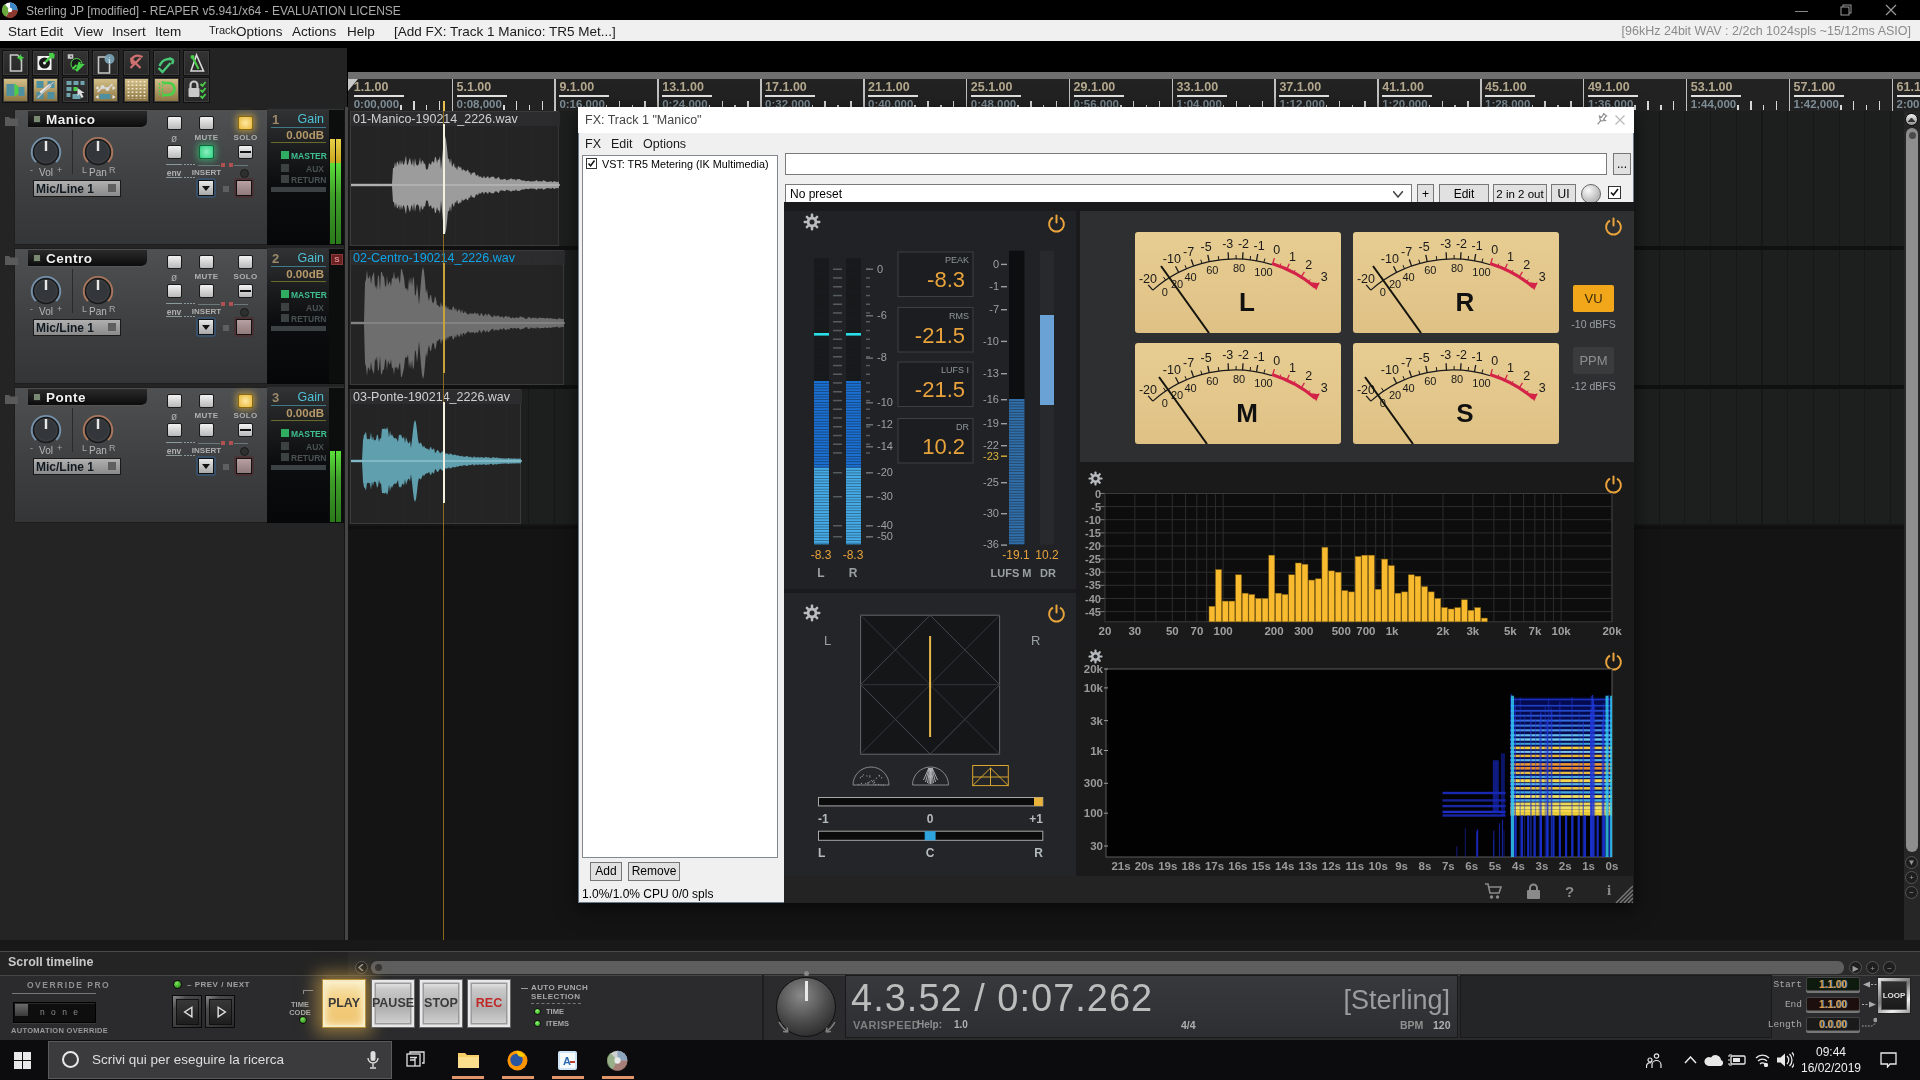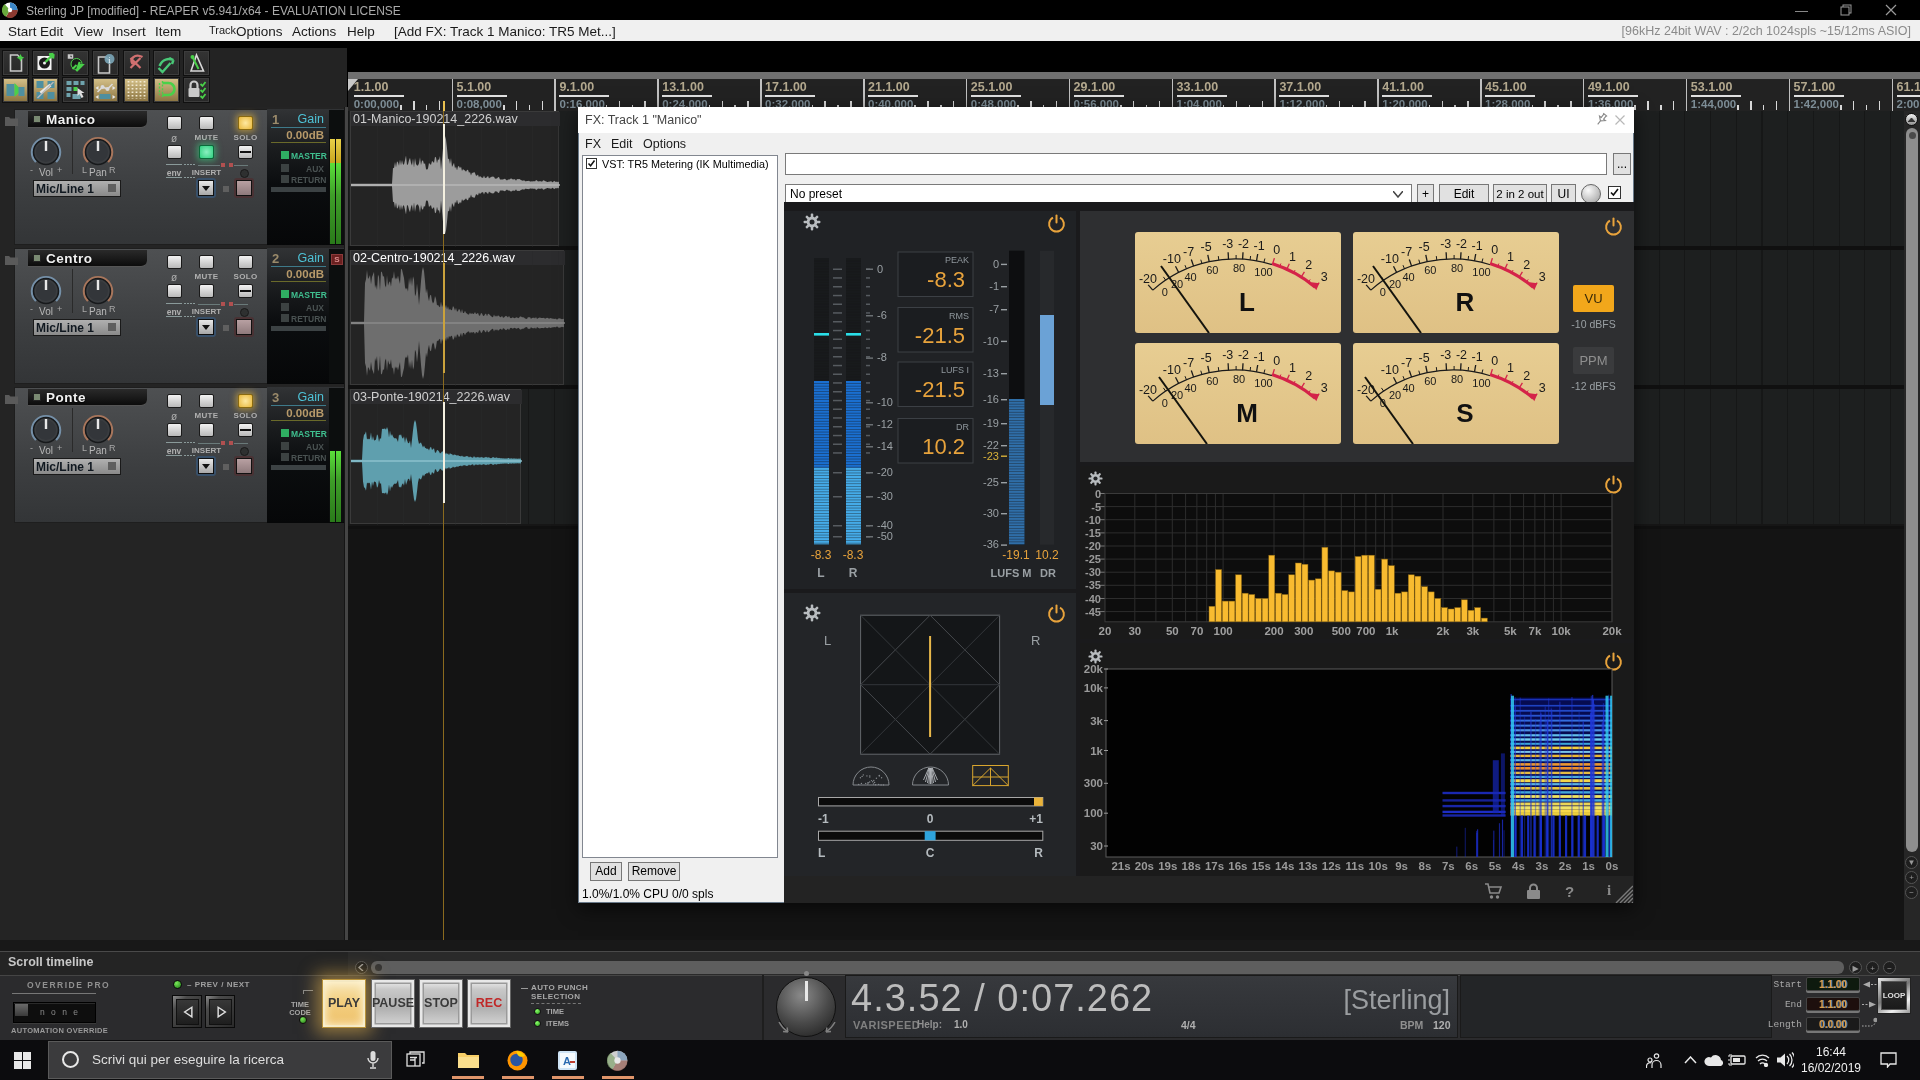--- a/index.html
+++ b/index.html
@@ -347,21 +347,21 @@
 <div class="ab" style="left:350px;top:250px;width:214px;height:135px;background:#242424;border:1px solid #3a3a3a">
     <div class="ab" style="left:0;top:0;width:214px;height:14px;background:#2c2c2e"></div>
     <div class="ab" style="left:25.9px;top:0;width:1px;height:135px;background:#282828;opacity:.35"></div>
     <div class="ab" style="left:51.8px;top:0;width:1px;height:135px;background:#282828;opacity:.35"></div>
     <div class="ab" style="left:77.7px;top:0;width:1px;height:135px;background:#282828;opacity:.35"></div>
     <div class="ab" style="left:103.6px;top:0;width:1px;height:135px;background:#282828;opacity:.35"></div>
     <div class="ab" style="left:129.5px;top:0;width:1px;height:135px;background:#282828;opacity:.35"></div>
     <div class="ab" style="left:155.4px;top:0;width:1px;height:135px;background:#282828;opacity:.35"></div>
     <div class="ab" style="left:181.3px;top:0;width:1px;height:135px;background:#282828;opacity:.35"></div>
     <div class="ab" style="left:207.2px;top:0;width:1px;height:135px;background:#282828;opacity:.35"></div>
-    <div class="txt" style="left:2px;top:0px;font-size:12.5px;color:#ffffff">02-Centro-190214_2226.wav</div>
+    <div class="txt" style="left:2px;top:0px;font-size:12.5px;color:#0ea5e9">02-Centro-190214_2226.wav</div>
     <svg class="ab" style="left:0;top:13px" width="214" height="120">
       <polygon points="0,57.8 1,57.8 2,57.8 3,57.8 4,57.8 5,57.8 6,57.8 7,57.8 8,57.8 9,57.8 10,57.8 11,57.8 12,57.8 13,57.8 14,18.9 15,15.2 16,6.0 17,15.0 18,13.4 19,11.1 20,20.3 21,12.9 22,10.6 23,7.7 24,24.1 25,20.6 26,26.0 27,10.6 28,12.9 29,26.7 30,7.5 31,8.2 32,12.8 33,12.0 34,21.2 35,23.6 36,10.9 37,21.7 38,18.4 39,17.3 40,22.7 41,13.2 42,14.7 43,7.0 44,15.7 45,13.2 46,15.6 47,11.6 48,15.9 49,20.0 50,4.7 51,5.6 52,10.0 53,14.1 54,23.3 55,25.4 56,23.7 57,27.7 58,13.7 59,21.1 60,12.7 61,22.3 62,12.2 63,15.6 64,32.2 65,29.7 66,19.5 67,28.4 68,41.1 69,29.6 70,16.9 71,6.9 72,3.0 73,6.9 74,16.9 75,29.6 76,24.6 77,32.7 78,37.3 79,31.6 80,30.8 81,37.1 82,39.6 83,37.7 84,32.1 85,34.8 86,41.4 87,40.8 88,42.5 89,43.3 90,37.6 91,43.2 92,40.6 93,41.9 94,44.3 95,40.7 96,45.4 97,42.2 98,46.2 99,44.5 100,46.2 101,46.1 102,42.1 103,43.5 104,46.7 105,43.7 106,47.8 107,47.0 108,44.8 109,46.2 110,49.2 111,44.9 112,49.1 113,49.0 114,46.7 115,49.1 116,49.4 117,50.6 118,50.6 119,48.6 120,50.3 121,48.9 122,50.0 123,49.8 124,47.9 125,50.0 126,49.8 127,48.8 128,51.5 129,51.7 130,49.1 131,49.5 132,51.7 133,52.0 134,50.2 135,49.6 136,52.3 137,49.8 138,50.1 139,51.2 140,51.9 141,53.0 142,53.2 143,50.4 144,52.7 145,51.4 146,52.8 147,51.2 148,52.0 149,52.9 150,53.3 151,51.8 152,53.7 153,53.4 154,52.5 155,51.7 156,52.5 157,53.4 158,51.8 159,53.7 160,54.3 161,53.7 162,53.3 163,54.3 164,54.0 165,53.6 166,53.2 167,54.3 168,53.8 169,52.5 170,52.4 171,53.2 172,53.2 173,53.5 174,54.6 175,54.8 176,54.9 177,52.9 178,53.4 179,52.9 180,55.0 181,53.7 182,54.1 183,53.6 184,54.5 185,53.1 186,55.1 187,54.2 188,53.8 189,53.5 190,53.9 191,54.0 192,53.9 193,53.7 194,54.8 195,54.2 196,53.8 197,53.9 198,54.8 199,54.2 200,54.1 201,54.7 202,54.6 203,55.1 204,54.8 205,54.7 206,55.7 207,54.8 208,54.2 209,54.4 210,54.7 211,55.3 212,54.8 213,55.1 213,62.9 212,63.2 211,62.7 210,63.3 209,63.6 208,63.8 207,63.2 206,62.3 205,63.3 204,63.2 203,62.9 202,63.4 201,63.3 200,63.9 199,63.8 198,63.2 197,64.1 196,64.2 195,63.8 194,63.2 193,64.3 192,64.1 191,64.0 190,64.1 189,64.5 188,64.2 187,63.8 186,62.9 185,64.9 184,63.5 183,64.4 182,63.9 181,64.3 180,63.0 179,65.1 178,64.6 177,65.1 176,63.1 175,63.2 174,63.4 173,64.5 172,64.8 171,64.8 170,65.6 169,65.5 168,64.2 167,63.7 166,64.8 165,64.4 164,64.0 163,63.7 162,64.7 161,64.3 160,63.7 159,64.3 158,66.2 157,64.6 156,65.5 155,66.3 154,65.5 153,64.6 152,64.3 151,66.2 150,64.7 149,65.1 148,66.0 147,66.8 146,65.2 145,66.6 144,65.3 143,67.6 142,64.8 141,65.0 140,66.1 139,66.8 138,67.9 137,68.2 136,65.7 135,68.4 134,67.8 133,66.0 132,66.3 131,68.5 130,68.9 129,66.3 128,66.5 127,69.2 126,68.2 125,68.0 124,70.1 123,68.2 122,68.0 121,69.1 120,67.7 119,69.4 118,67.4 117,67.4 116,68.6 115,68.9 114,71.3 113,69.0 112,68.9 111,73.1 110,68.8 109,71.8 108,73.2 107,71.0 106,70.2 105,74.3 104,71.3 103,74.5 102,75.9 101,71.9 100,71.8 99,73.5 98,71.8 97,75.8 96,72.6 95,77.3 94,73.7 93,76.1 92,77.4 91,74.8 90,80.4 89,74.7 88,75.5 87,77.2 86,76.6 85,83.2 84,85.9 83,80.3 82,78.4 81,80.9 80,87.2 79,86.4 78,80.7 77,85.3 76,93.4 75,88.4 74,101.1 73,111.1 72,115.0 71,111.1 70,101.1 69,88.4 68,76.9 67,89.6 66,98.5 65,88.3 64,85.8 63,102.4 62,105.8 61,95.7 60,105.3 59,96.9 58,104.3 57,90.3 56,94.3 55,92.6 54,94.7 53,103.9 52,108.0 51,112.4 50,113.3 49,98.0 48,102.1 47,106.4 46,102.4 45,104.8 44,102.3 43,111.0 42,103.3 41,104.8 40,95.3 39,100.7 38,99.6 37,96.3 36,107.1 35,94.4 34,96.8 33,106.0 32,105.2 31,109.8 30,110.5 29,91.3 28,105.1 27,107.4 26,92.0 25,97.4 24,93.9 23,110.3 22,107.4 21,105.1 20,97.7 19,106.9 18,104.6 17,103.0 16,112.0 15,102.8 14,99.1 13,60.2 12,60.2 11,60.2 10,60.2 9,60.2 8,60.2 7,60.2 6,60.2 5,60.2 4,60.2 3,60.2 2,60.2 1,60.2 0,60.2" fill="#6e6e6e"></polygon>
       <rect x="0" y="58.3" width="214" height="1.4" fill="#8a8a8a"></rect>
     </svg>
   </div>
 <div class="ab" style="left:350px;top:389px;width:171px;height:135px;background:#242424;border:1px solid #3a3a3a">
     <div class="ab" style="left:0;top:0;width:171px;height:14px;background:#2c2c2e"></div>
     <div class="ab" style="left:25.9px;top:0;width:1px;height:135px;background:#2a2e2e;opacity:.35"></div>
     <div class="ab" style="left:51.8px;top:0;width:1px;height:135px;background:#2a2e2e;opacity:.35"></div>
     <div class="ab" style="left:77.7px;top:0;width:1px;height:135px;background:#2a2e2e;opacity:.35"></div>
@@ -1840,21 +1840,21 @@
     <path d="M0 7 h2" stroke="#e8e8e8"></path>
   </svg>
 <svg class="ab" style="left:1754px;top:1053px" width="17" height="14" viewBox="0 0 17 14" fill="none" stroke="#e8e8e8" stroke-width="1.3">
     <path d="M2 5 a9 9 0 0 1 13 0 M4 8 a6.5 6.5 0 0 1 9 0 M6 11 a3.5 3.5 0 0 1 5 0"></path>
     <circle cx="12" cy="12" r="1.5" fill="#e8e8e8"></circle>
   </svg>
 <svg class="ab" style="left:1776px;top:1052px" width="18" height="16" viewBox="0 0 18 16" fill="#e8e8e8">
     <path d="M1 5.5 h3.5 L9 1.5 v13 L4.5 10.5 H1z"></path>
     <path d="M11 4 a5.5 5.5 0 0 1 0 8 M13.5 2 a8.5 8.5 0 0 1 0 12 M16 0.5 a11 11 0 0 1 0 15" stroke="#e8e8e8" stroke-width="1.3" fill="none"></path>
   </svg>
-<div class="txt" style="left:1800px;top:1045px;width:62px;text-align:center;font-size:12px;color:#f0f0f0;font-weight:normal;">16:44</div>
+<div class="txt" style="left:1800px;top:1045px;width:62px;text-align:center;font-size:12px;color:#f0f0f0;font-weight:normal;">09:44</div>
 <div class="txt" style="left:1796px;top:1061px;width:70px;text-align:center;font-size:12px;color:#f0f0f0;font-weight:normal;">16/02/2019</div>
 <svg class="ab" style="left:1880px;top:1052px" width="17" height="16" viewBox="0 0 17 16" fill="none" stroke="#e8e8e8" stroke-width="1.3">
     <path d="M1 1 h15 v11 h-6 l-2.5 3 v-3 H1z"></path>
   </svg>
 <div class="ab" style="left:1904px;top:111px;width:16px;height:829px;background:#262626"></div>
 <div class="ab" style="left:1905px;top:113px;width:13px;height:13px;border-radius:50%;background:linear-gradient(#f0f0f0,#909090);border:1px solid #111"></div>
 <svg class="ab" style="left:1908px;top:117px" width="7" height="6">
     <path d="M0 5 L3.5 1 L7 5" fill="#333" stroke="#333" stroke-width="1"></path>
   </svg>
 <div class="ab" style="left:1906px;top:128px;width:12px;height:724px;background:#8e8e8e;border-radius:6px"></div>

